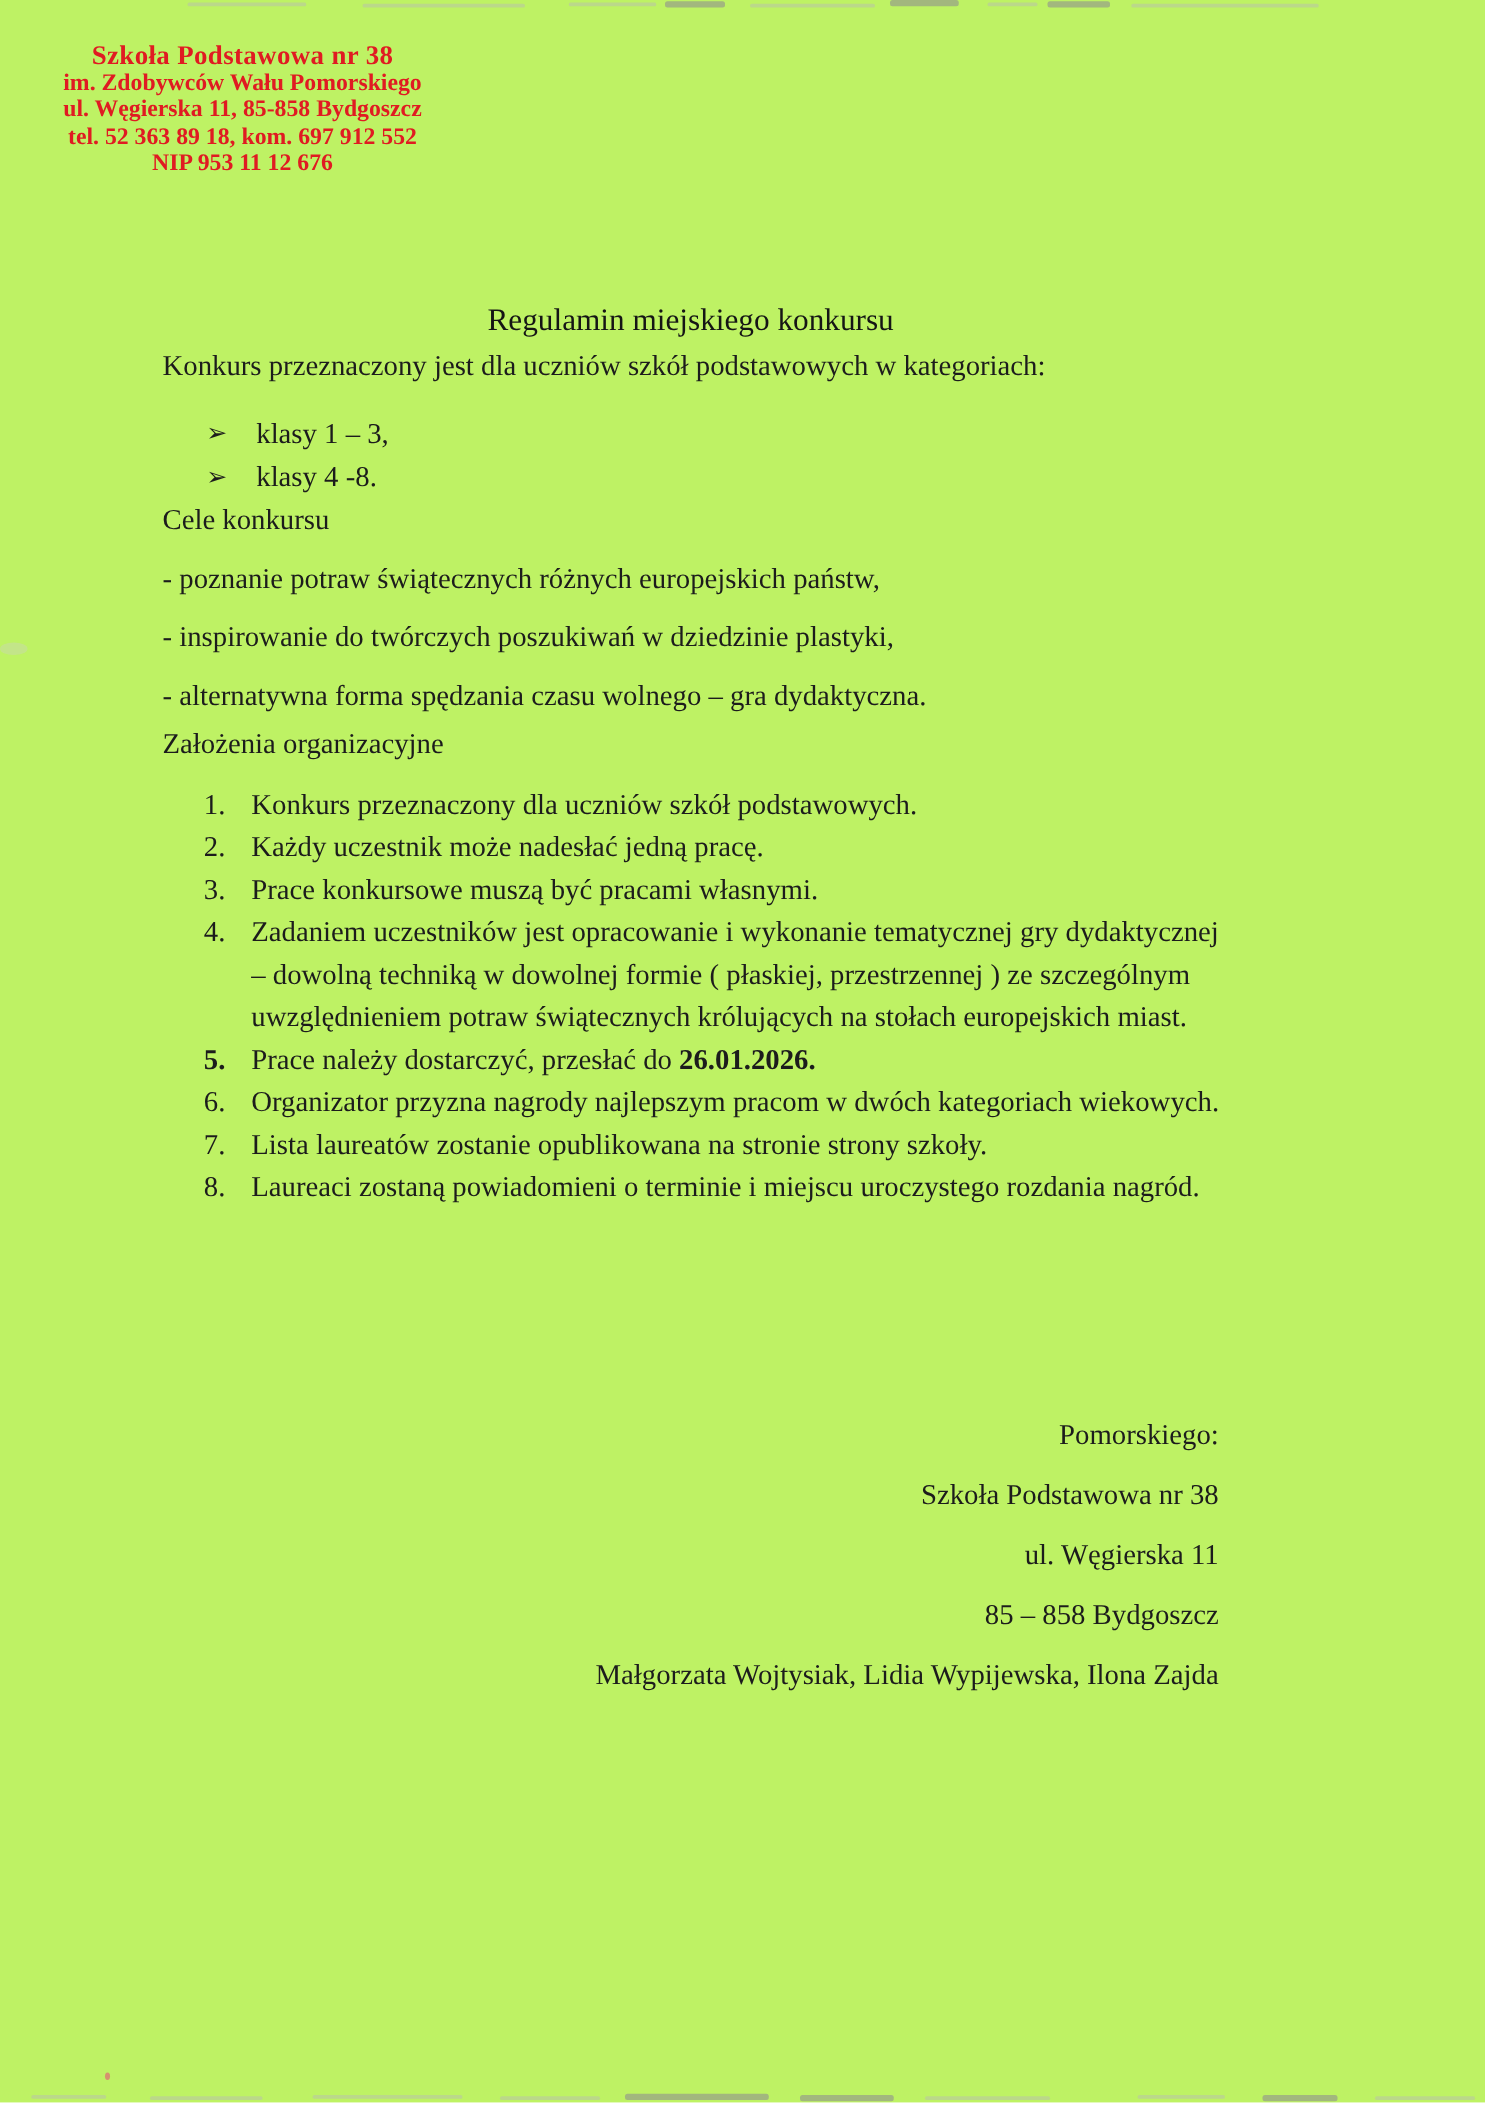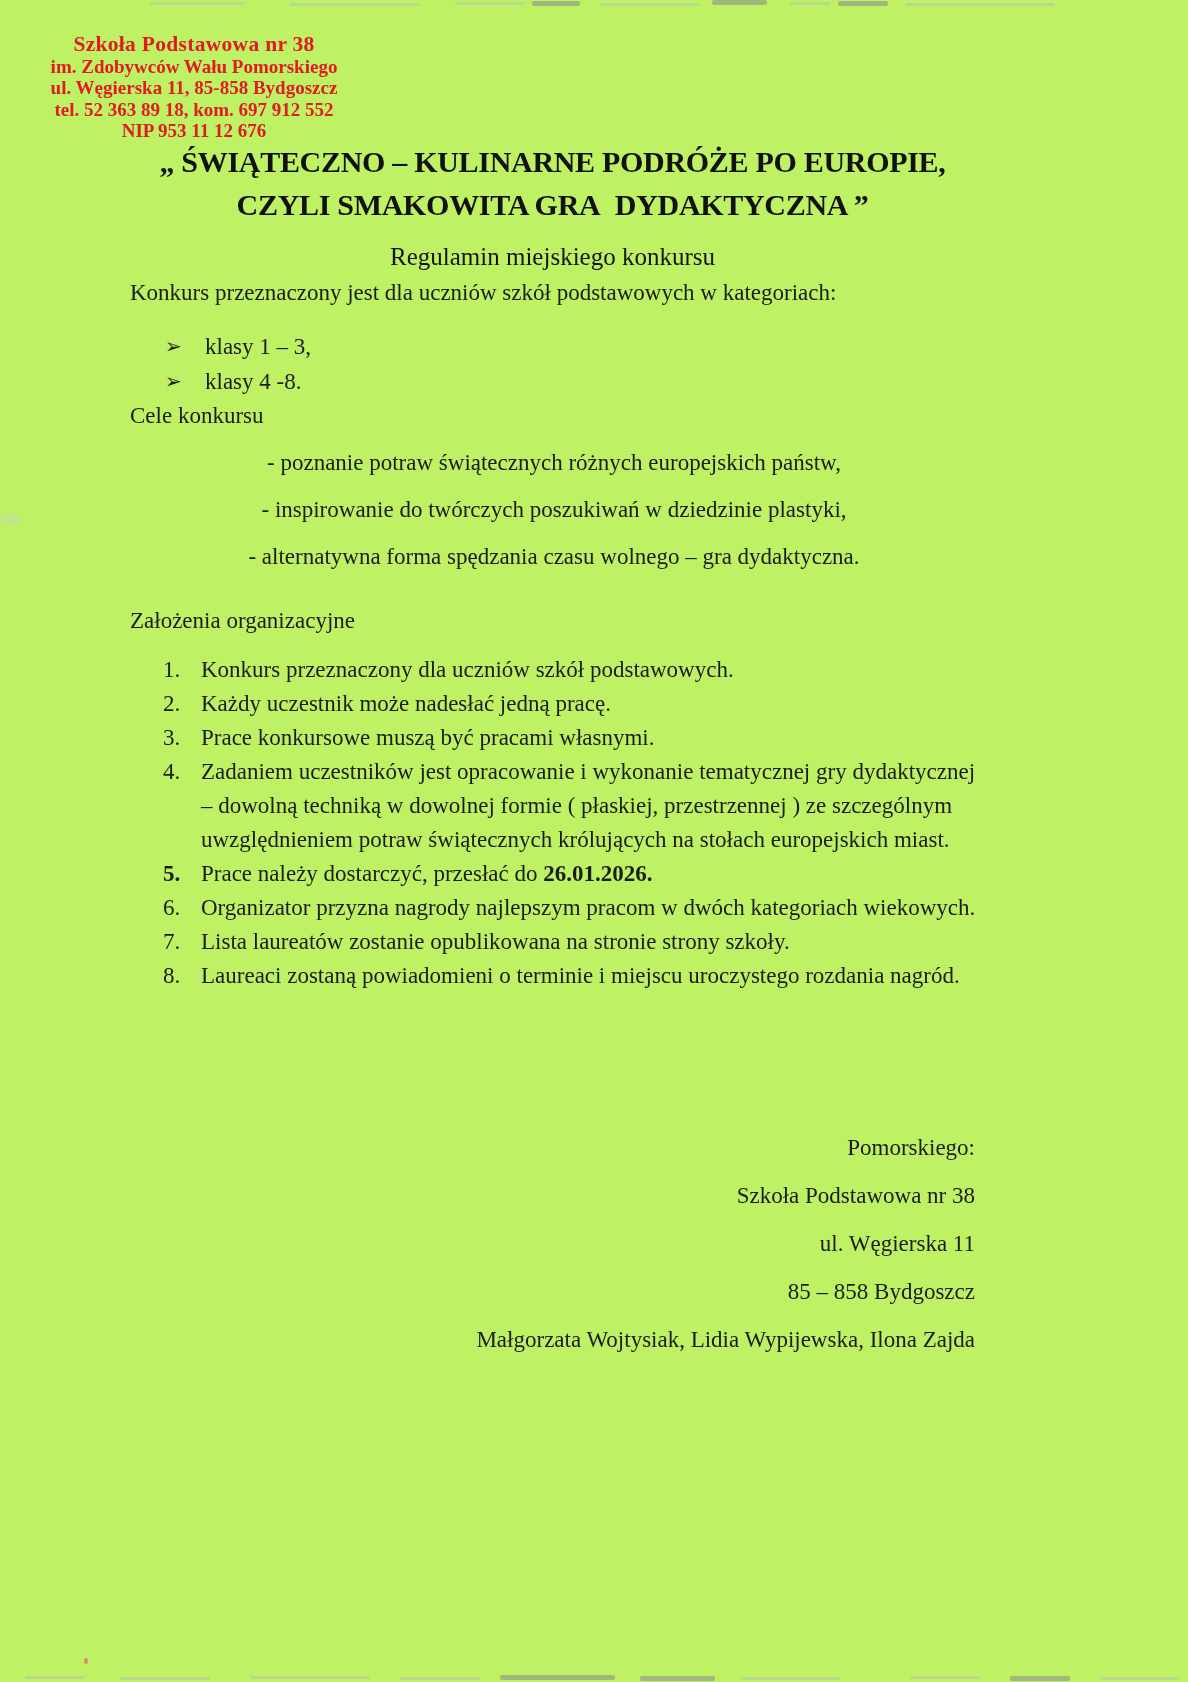--- a/index.html
+++ b/index.html
@@ -33,22 +33,22 @@
   
   .content{
     position:absolute;left:130px;top:278px;width:848px;
     font-size:23px;line-height:30px;
   }
   .intro-p{margin:0;}
   .bullet-list{margin-top:21px;}
   .bullet-row{display:flex;line-height:35px;padding-left:35px;}
   .arrow{width:40px;font-family:"DejaVu Sans",sans-serif;font-size:20px;}
   .goals-h{margin-top:2px;line-height:30px;}
-  .goal-line{margin-top:17px;line-height:30px;text-align:center;}
-  .org-h{margin-top:34px;line-height:30px;}
+  .goal-line{margin-top:17px;line-height:30px;}
+  .org-h{margin-top:8px;line-height:30px;}
   .org-list{margin-top:17px;padding-left:33px;}
   .num-row{display:flex;line-height:34px;}
   .num{width:38px;flex-shrink:0;}
   .num-text{width:790px;}
   .bold{font-weight:bold;}
   
   .footer{
     position:absolute;right:213px;top:1133px;width:700px;
     text-align:right;font-size:23px;line-height:30px;
   }
@@ -78,24 +78,20 @@
   </div>
 
   <div class="stamp" style="color:#e01b22;">
     <div class="s1">Szkoła Podstawowa nr 38</div>
     <div class="s2">im. Zdobywców Wału Pomorskiego</div>
     <div class="s3">ul. Węgierska 11, 85-858 Bydgoszcz</div>
     <div class="s4">tel. 52 363 89 18, kom. 697 912 552</div>
     <div class="s5">NIP 953 11 12 676</div>
   </div>
 
-  <div class="title">
-    <div>„ ŚWIĄTECZNO – KULINARNE PODRÓŻE PO EUROPIE,</div>
-    <div>CZYLI SMAKOWITA GRA&nbsp; DYDAKTYCZNA ”</div>
-  </div>
   <div class="subtitle">Regulamin miejskiego konkursu</div>
 
   <div class="content">
 
     <p class="intro-p">Konkurs przeznaczony jest dla uczniów szkół podstawowych w kategoriach:</p>
 
     <div class="bullet-list">
       <div class="bullet-row">
         <span class="arrow">➢</span>
         <span>klasy 1 – 3,</span>

